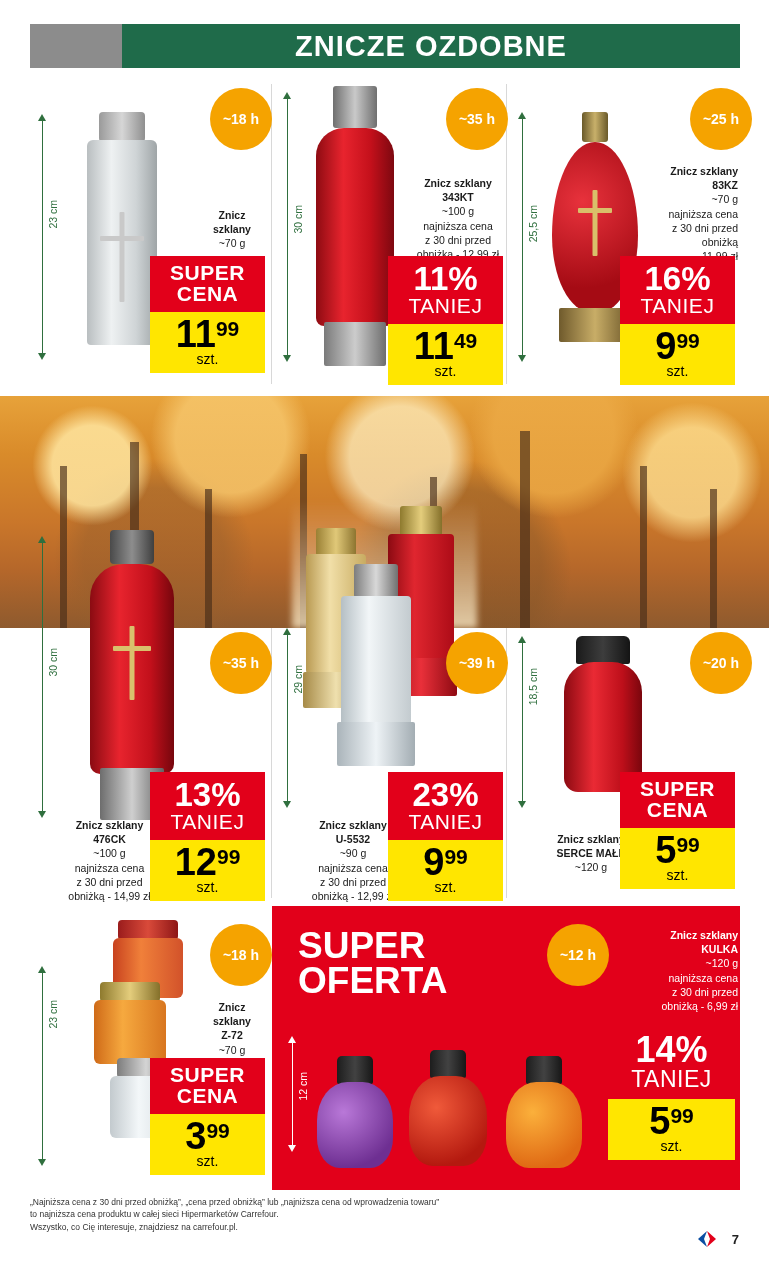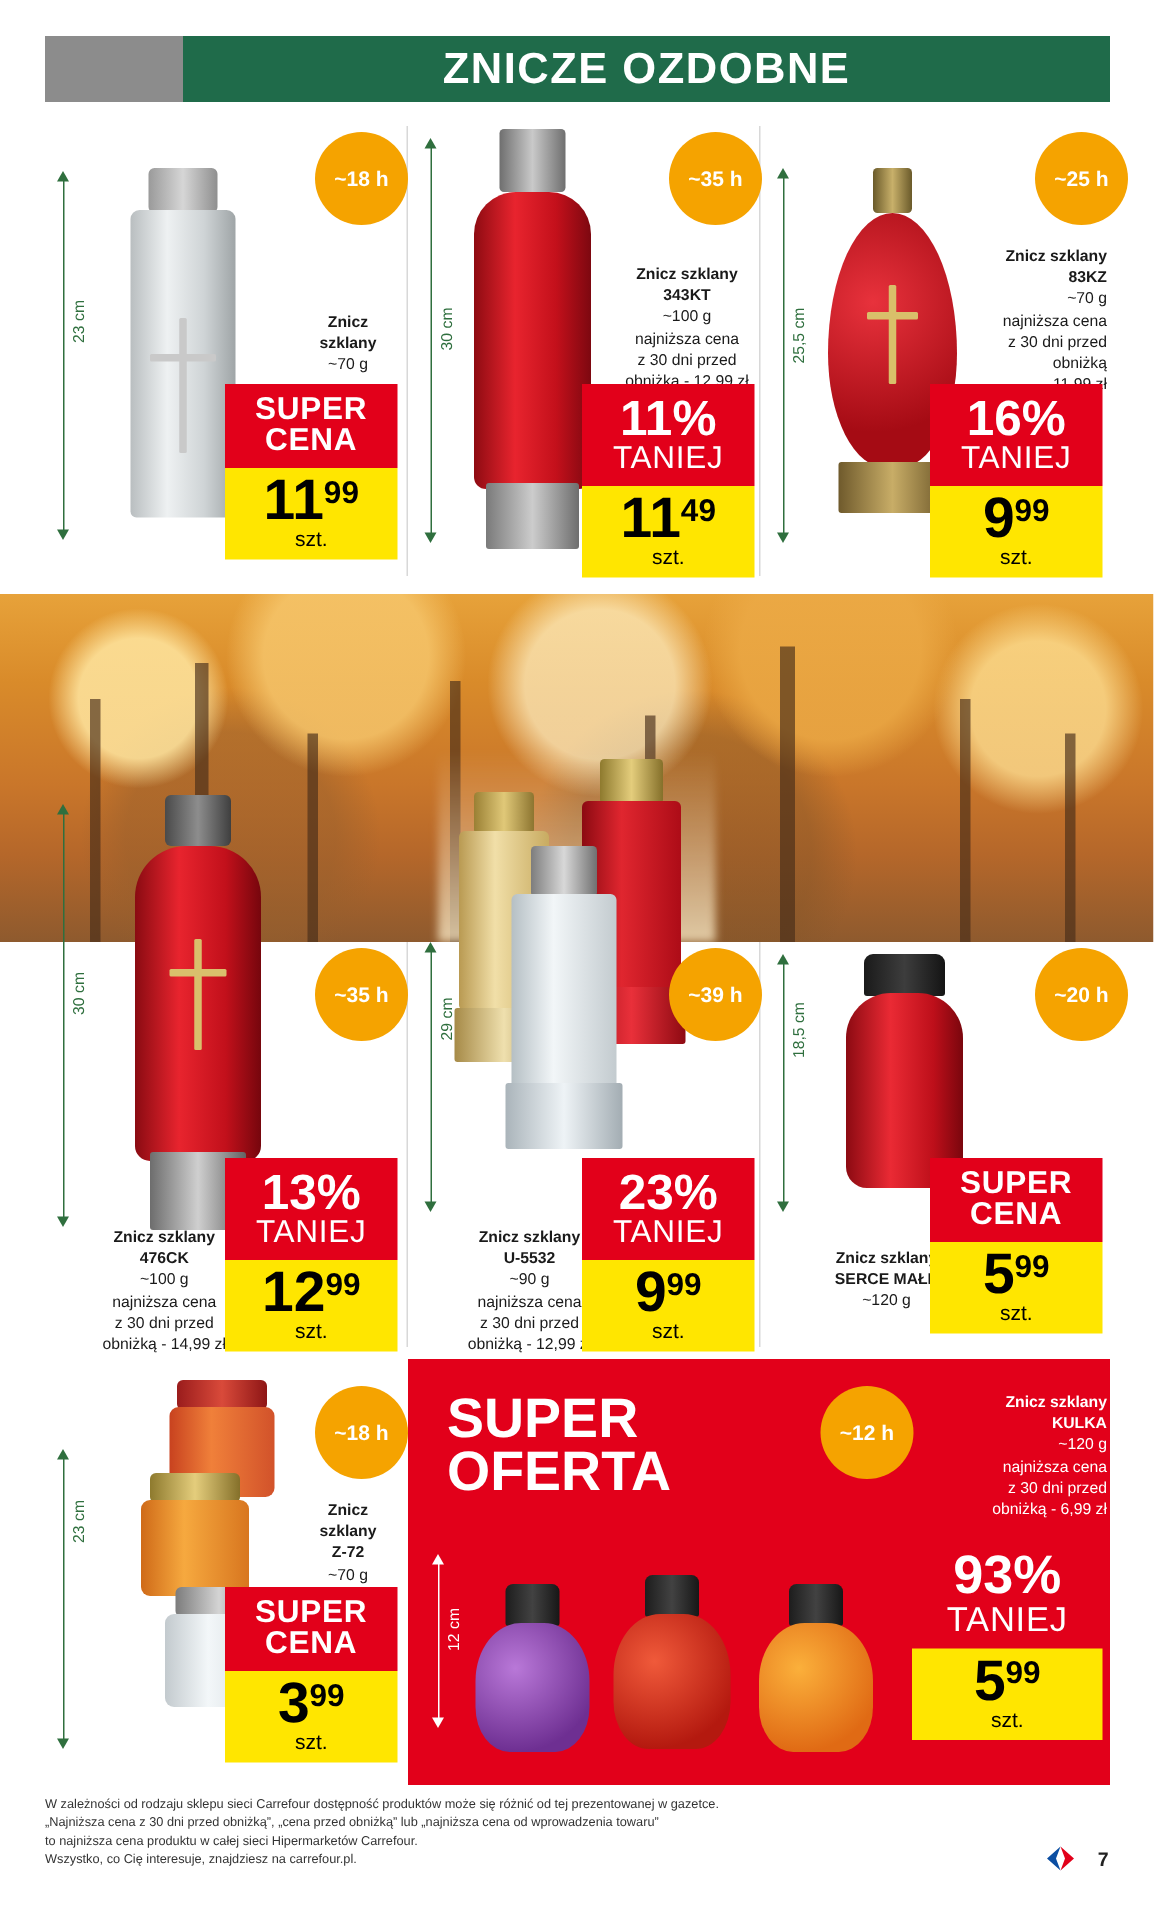--- a/index.html
+++ b/index.html
@@ -513,34 +513,33 @@
     <span class="name">Znicz szklany</span><br>
     <span class="code">KULKA</span><br>
     <span>~120 g</span><br>
     <span style="white-space:pre-line">najniższa cena
 z 30 dni przed
 obniżką - 6,99 zł</span>
   </div>
 
   <div class="promo-box" style="left:608px; top:1026px; width:127px;">
     <div class="promo-red">
-      <span class="pct" style="font-size:36px;">93%</span>
+      <span class="pct" style="font-size:36px;">14%</span>
       <span class="taniej" style="font-size:23px;">TANIEJ</span>
     </div>
     <div class="promo-yellow">
       <div class="price-line">
         <span class="price-int">5</span>
         <span class="price-dec">99</span>
       </div>
       <span class="price-unit">szt.</span>
     </div>
   </div>
 
   <div class="footer">
-    <div>W zależności od rodzaju sklepu sieci Carrefour dostępność produktów może się różnić od tej prezentowanej w gazetce.</div>
     <div>„Najniższa cena z 30 dni przed obniżką”, „cena przed obniżką” lub „najniższa cena od wprowadzenia towaru”</div>
     <div>to najniższa cena produktu w całej sieci Hipermarketów Carrefour.</div>
     <div>Wszystko, co Cię interesuje, znajdziesz na carrefour.pl.</div>
   </div>
 
   <svg class="carr-logo" viewBox="0 0 40 36">
     <polygon points="20,2 38,18 20,34 26,18" fill="#e2001a"></polygon>
     <polygon points="20,2 2,18 20,34 14,18" fill="#0b4ea2"></polygon>
   </svg>
   <div class="page-no">7</div>

